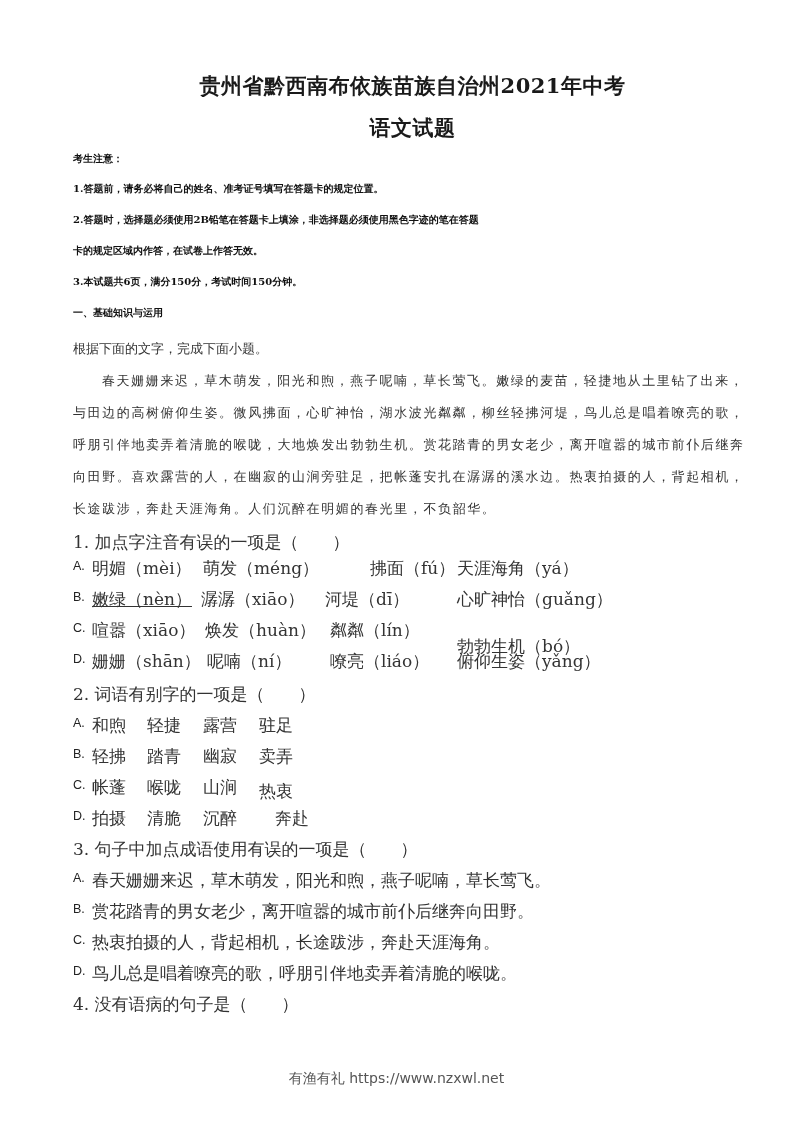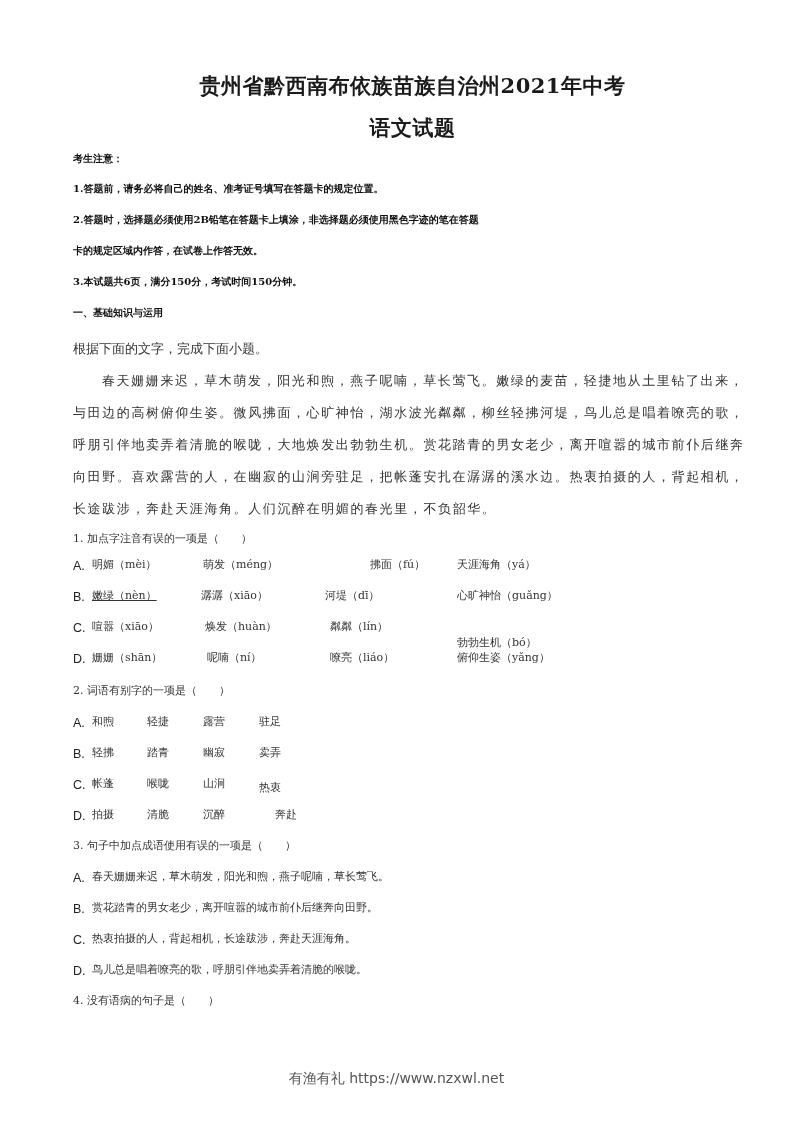--- a/index.html
+++ b/index.html
@@ -7,21 +7,21 @@
       width: 793px; height: 1122px; position: relative; overflow: hidden;
       font-family: "DejaVu Serif", "Liberation Serif", serif;
       color: #1a1a1a;
     }
     .abs { position: absolute; white-space: nowrap; }
     .title {
       left: 16px; width: 793px; text-align: center;
       font-size: 21px; font-weight: bold; letter-spacing: 0.5px;
     }
     .bold { font-weight: bold; font-size: 10px; color: #111; }
-    .normal { font-size: 11px; color: #333; }
+    .normal { font-size: 17px; color: #333; }
     .passage { font-size: 13px; color: #333; letter-spacing: 1.6px; }
     .label { font-family: "Liberation Sans", "DejaVu Sans", sans-serif; font-size: 12.5px; color: #222; }
     .footer {
       left: 0; width: 793px; text-align: center; top: 1070px;
       font-family: "DejaVu Sans", "Liberation Sans", sans-serif; font-size: 14px; color: #555;
     }
   </style>
 </head>
 <body>
 

